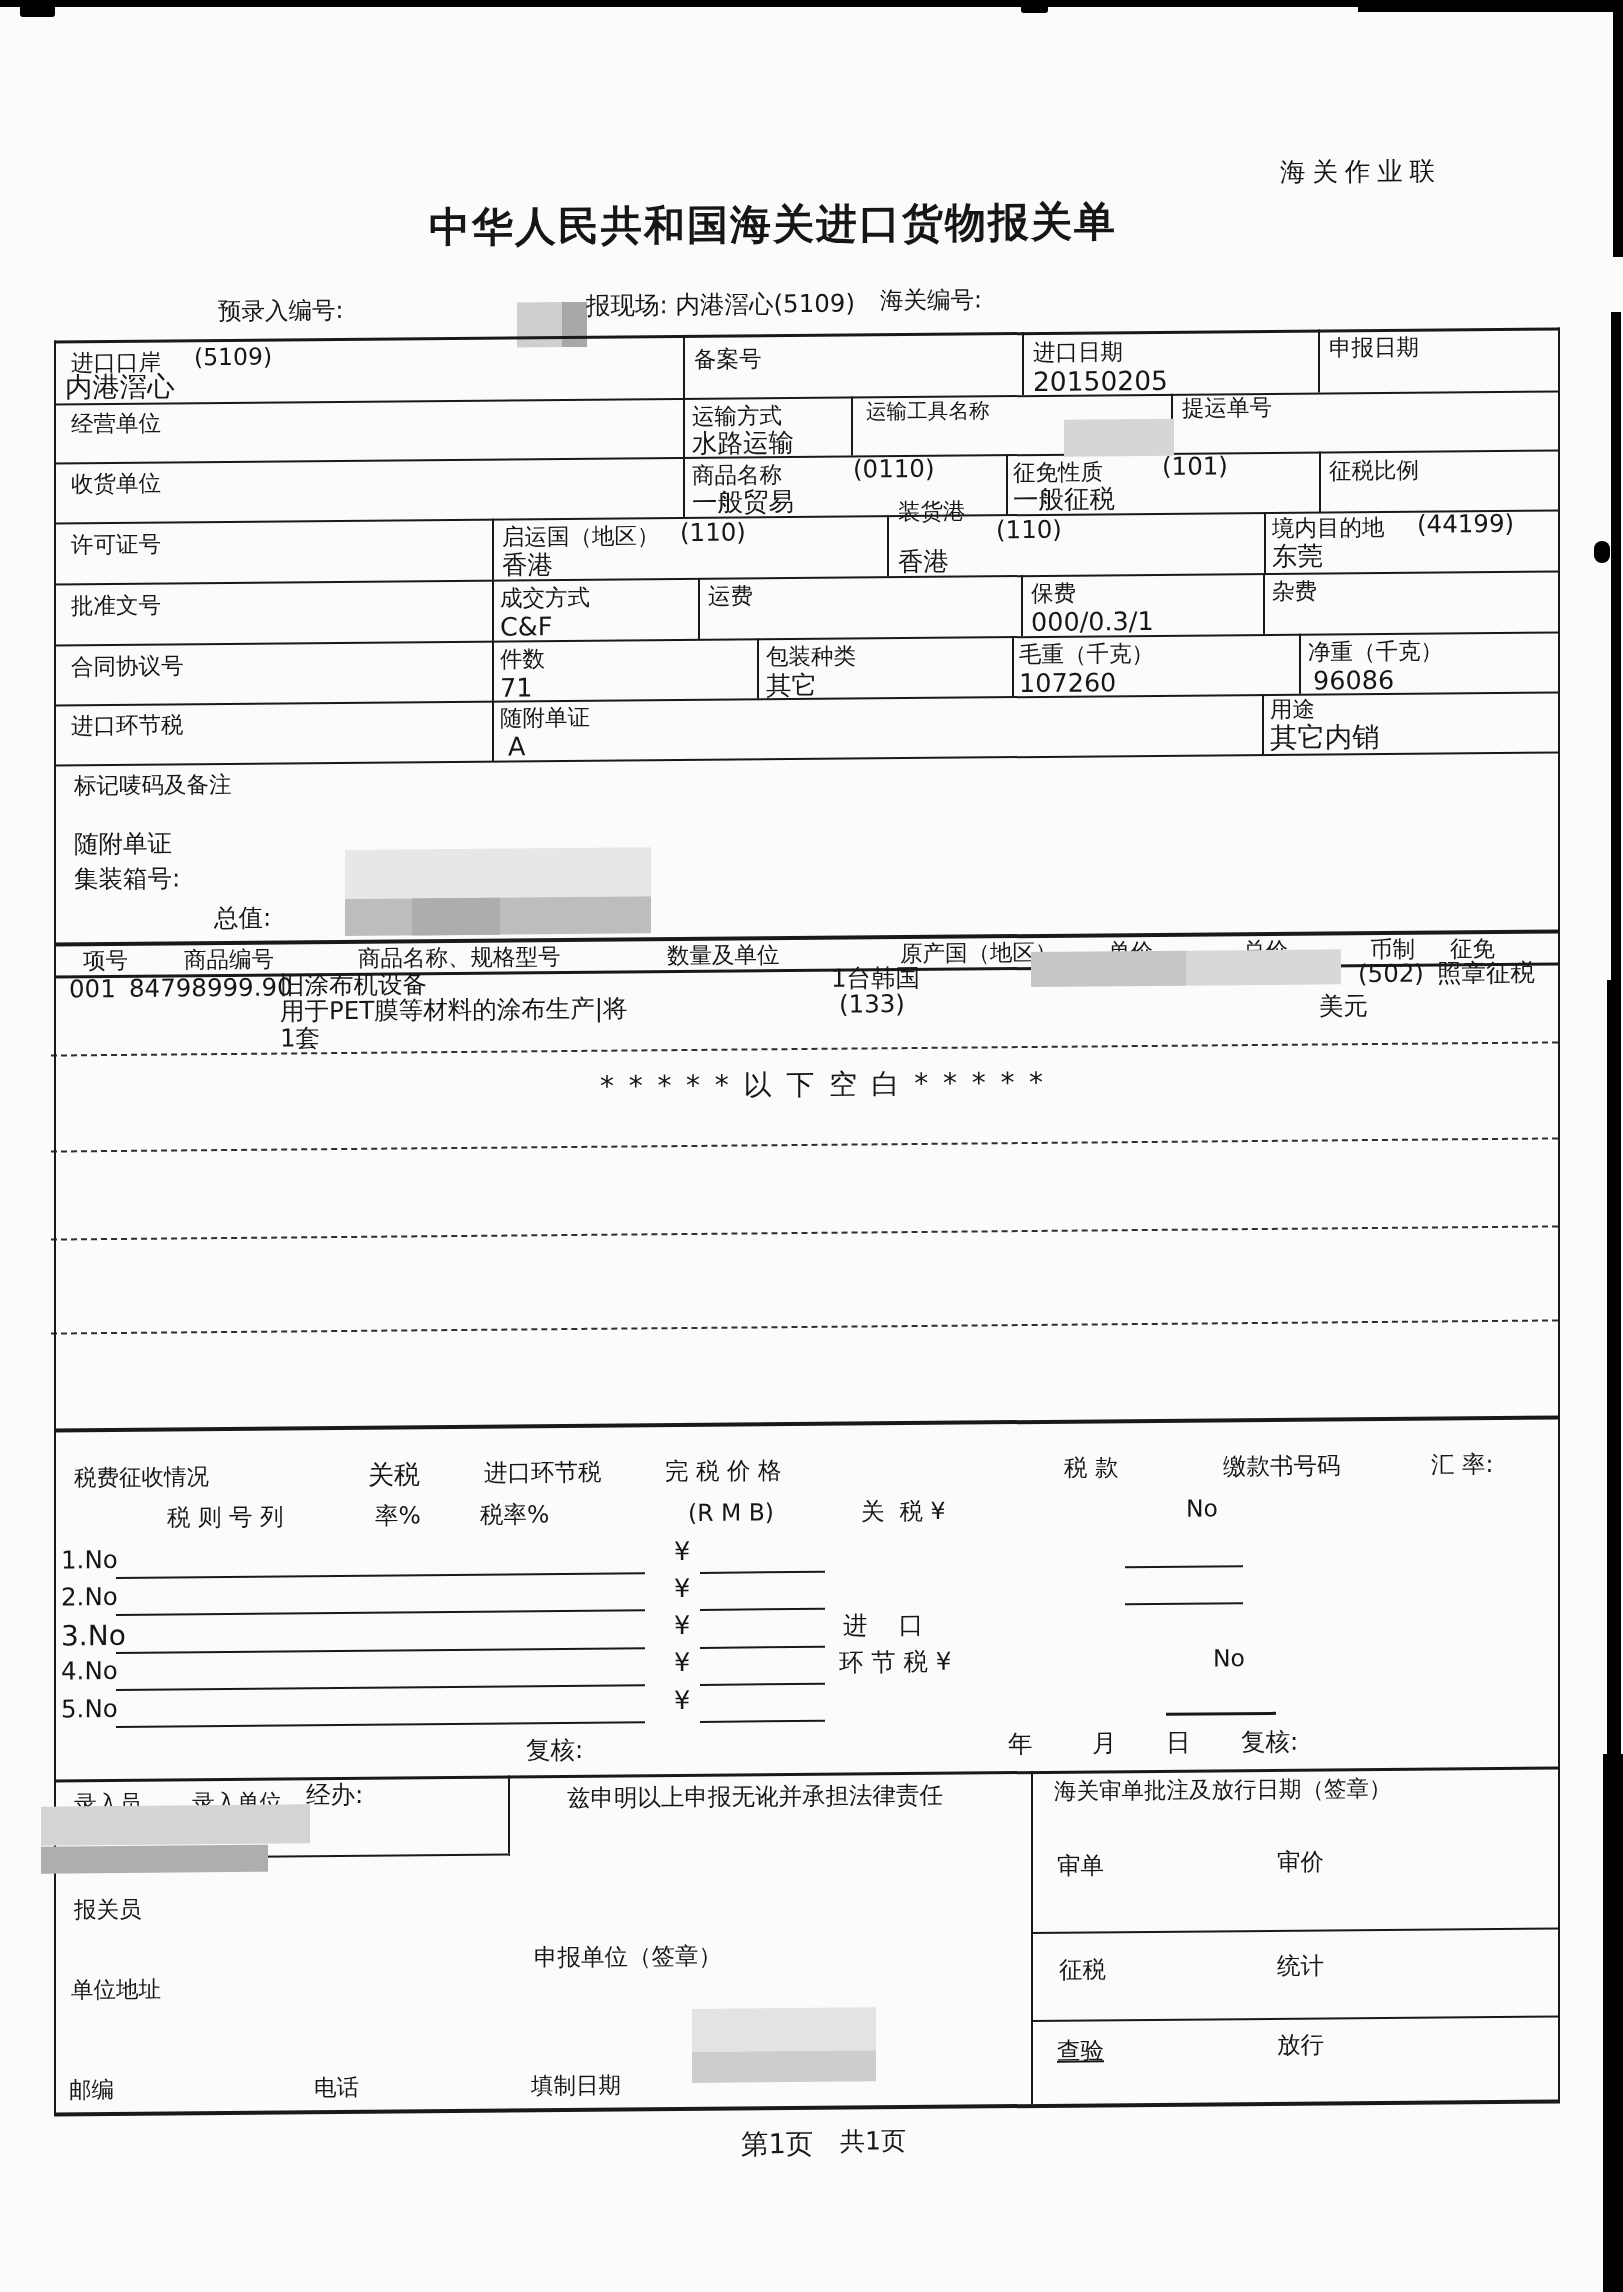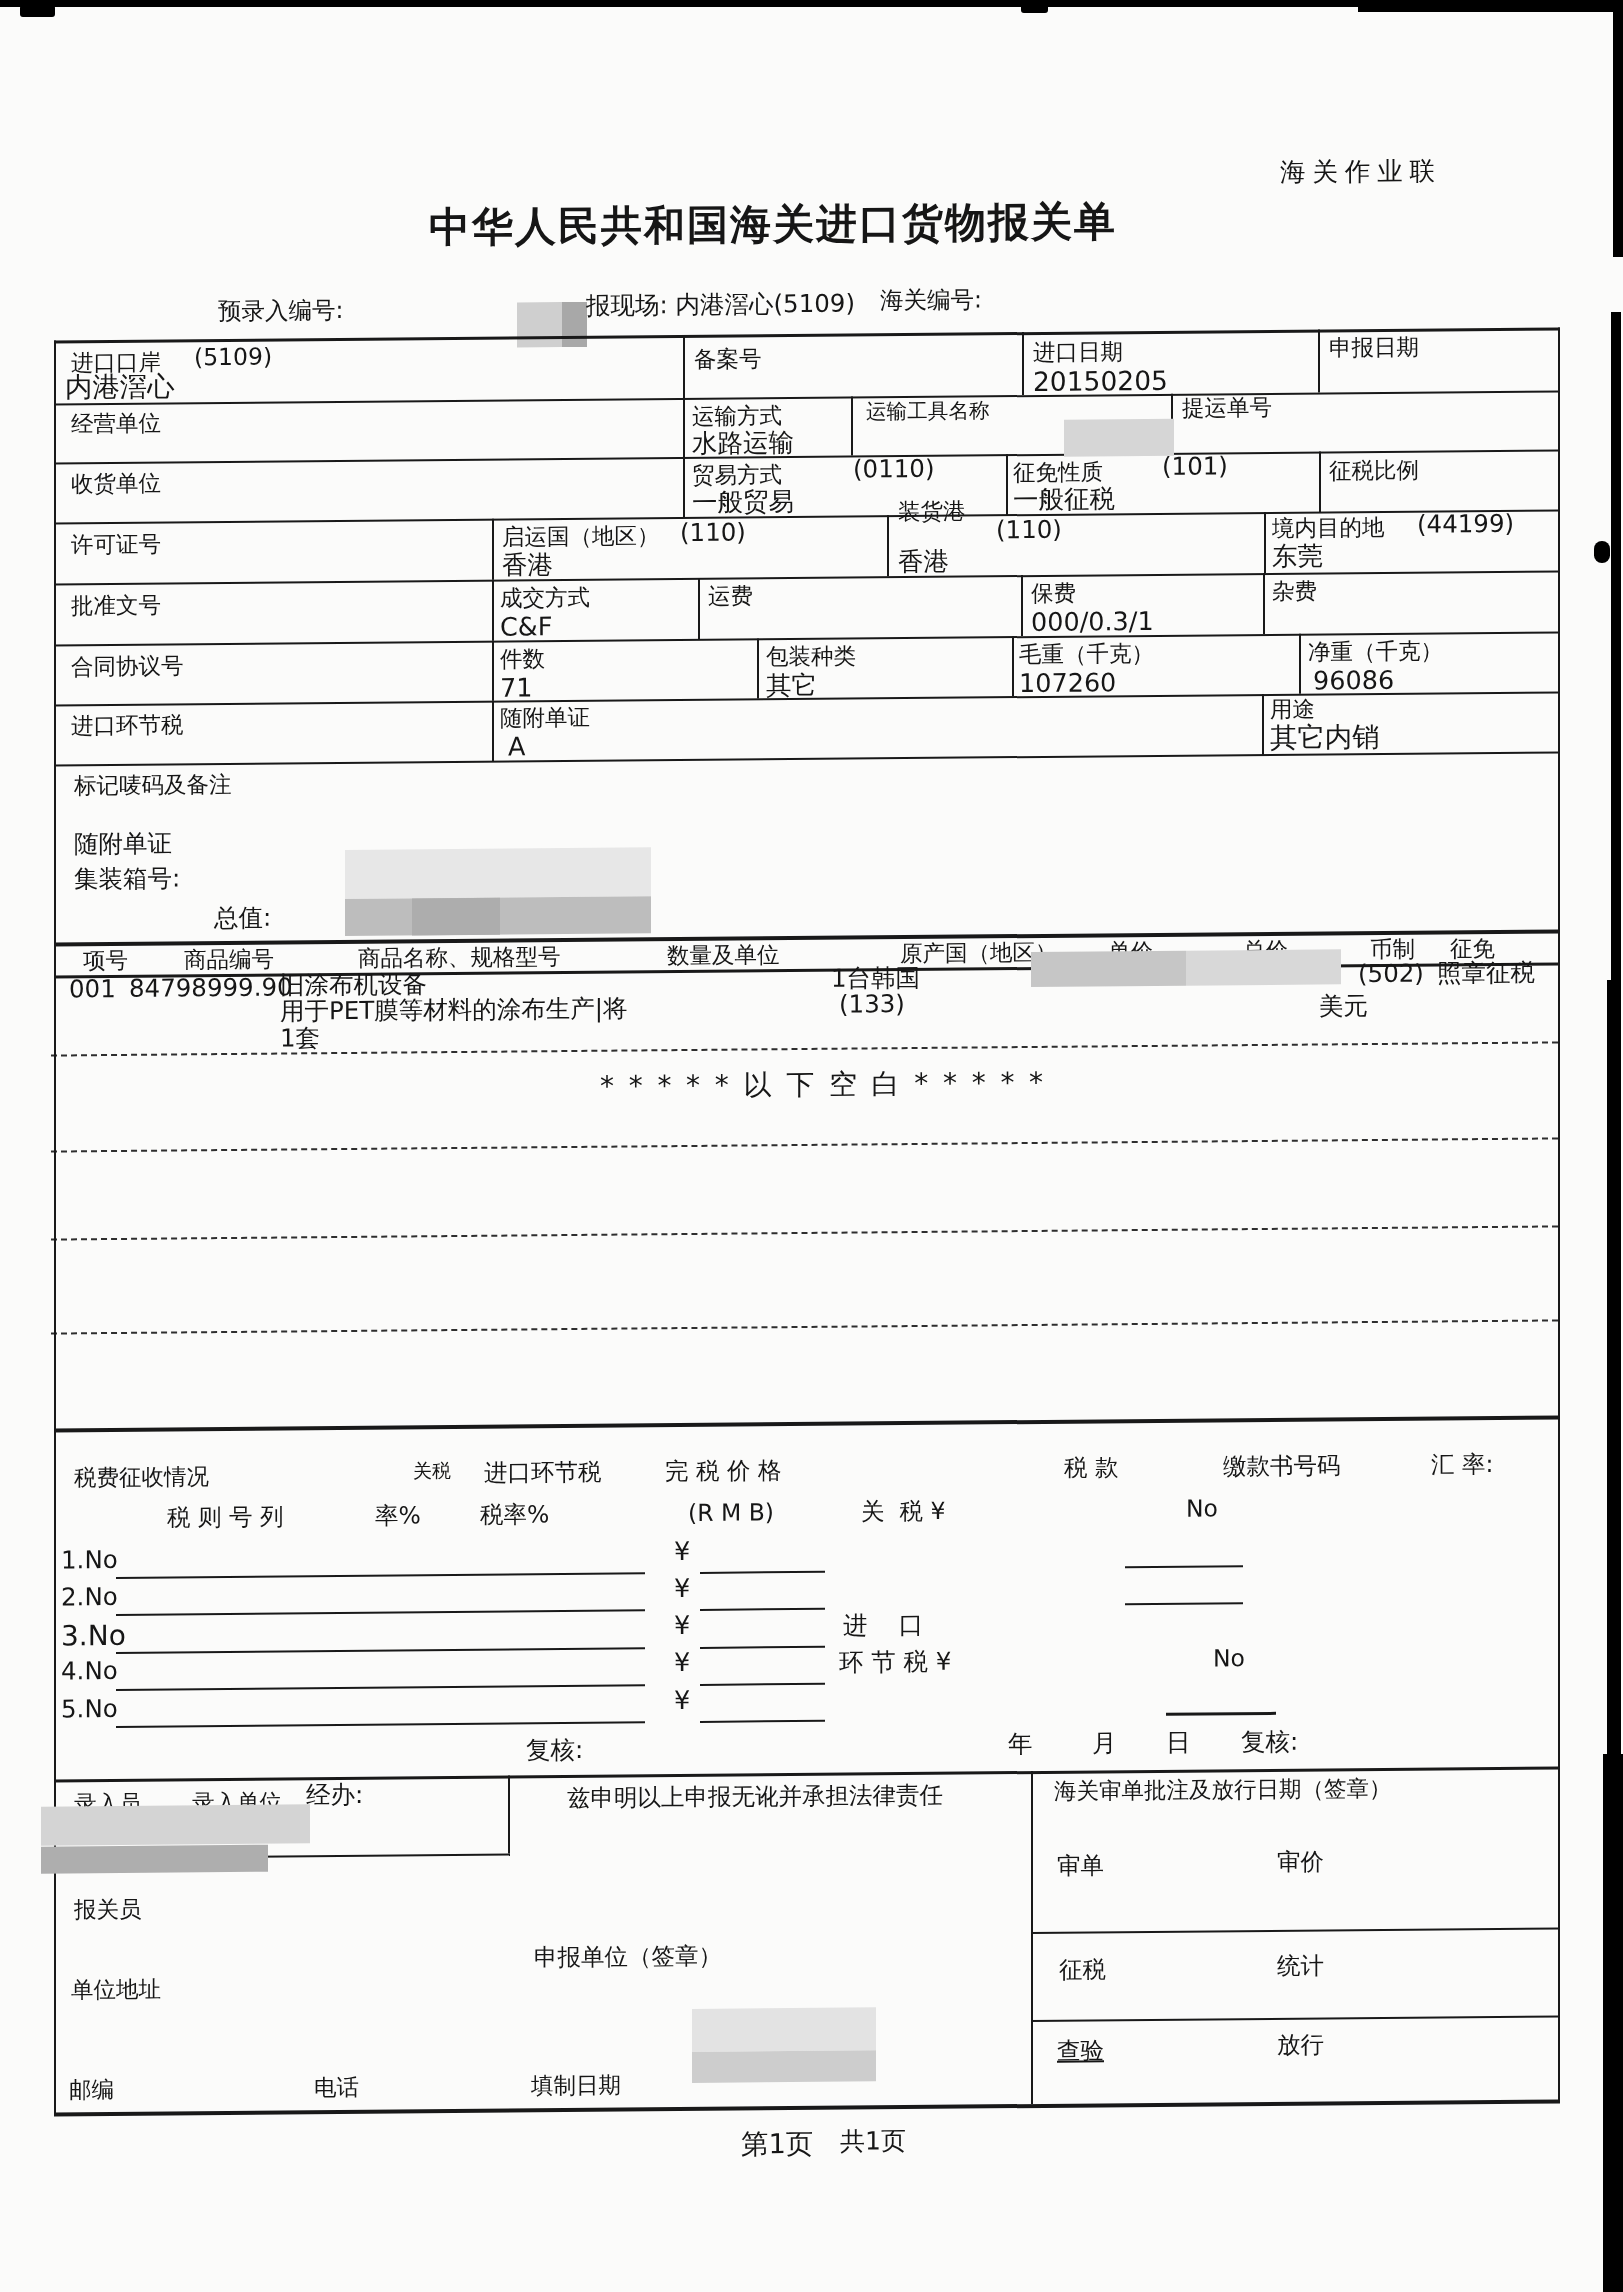--- a/index.html
+++ b/index.html
@@ -105,21 +105,21 @@
   <div class="t" style="left:1329px;top:347px;">申报日期</div>
 
   <div class="t" style="left:71px;top:412px;">经营单位</div>
   <div class="t" style="left:692px;top:410px;">运输方式</div>
   <div class="t v" style="left:692px;top:435px;">水路运输</div>
   <div class="t" style="left:866px;top:408px;font-size:20.6px;">运输工具名称</div>
   <div class="gray" style="left:1064px;top:429px;width:110px;height:37px;background:#d6d6d6;"></div>
   <div class="t" style="left:1182px;top:406px;">提运单号</div>
 
   <div class="t" style="left:71px;top:472px;">收货单位</div>
-  <div class="t" style="left:692px;top:469px;">贸易方式</div>
+  <div class="t" style="left:692px;top:469px;">商品名称</div>
   <div class="t" style="left:853px;top:463px;font-size:24.5px;">(0110)</div>
   <div class="t v" style="left:692px;top:494px;">一般贸易</div>
   <div class="t" style="left:1013px;top:469px;">征免性质</div>
   <div class="t" style="left:1162px;top:463px;font-size:24.5px;">(101)</div>
   <div class="t v" style="left:1013px;top:494px;">一般征税</div>
   <div class="t" style="left:1329px;top:470px;">征税比例</div>
 
   <div class="t" style="left:71px;top:533px;">许可证号</div>
   <div class="t" style="left:502px;top:529px;">启运国（地区）</div>
   <div class="t" style="left:680px;top:525px;font-size:24.5px;">(110)</div>
@@ -182,21 +182,21 @@
   <div class="t" style="left:1358px;top:972px;font-size:24.5px;">(502)</div>
   <div class="t" style="left:1437px;top:972px;font-size:24.5px;">照章征税</div>
   <div class="t" style="left:280px;top:1000px;font-size:24.5px;">用于PET膜等材料的涂布生产|将</div>
   <div class="t" style="left:839px;top:998px;font-size:24.5px;">(133)</div>
   <div class="t" style="left:1319px;top:1004px;font-size:24.5px;">美元</div>
   <div class="t" style="left:280px;top:1027px;font-size:24.5px;">1套</div>
 
   <div class="t" style="left:600px;top:1076px;font-size:28px;letter-spacing:2.9px;">* * * * * 以 下 空 白 * * * * *</div>
 
   <div class="t" style="left:74px;top:1466px;">税费征收情况</div>
-  <div class="t" style="left:368px;top:1464px;font-size:19px;margin-left:45px;">关税</div>
+  <div class="t" style="left:368px;top:1464px;font-size:26px;">关税</div>
   <div class="t" style="left:484px;top:1464px;font-size:23.5px;">进口环节税</div>
   <div class="t" style="left:665px;top:1464px;font-size:23.5px;">完 税 价 格</div>
   <div class="t" style="left:1064px;top:1464px;font-size:23.5px;">税 款</div>
   <div class="t" style="left:1223px;top:1464px;font-size:23.5px;">缴款书号码</div>
   <div class="t" style="left:1431px;top:1464px;font-size:23.5px;">汇 率:</div>
 
   <div class="t" style="left:167px;top:1506px;font-size:23.5px;">税 则 号 列</div>
   <div class="t" style="left:375px;top:1506px;font-size:23.5px;">率%</div>
   <div class="t" style="left:480px;top:1506px;font-size:23.5px;">税率%</div>
   <div class="t" style="left:688px;top:1506px;font-size:23.5px;">(R M B)</div>

